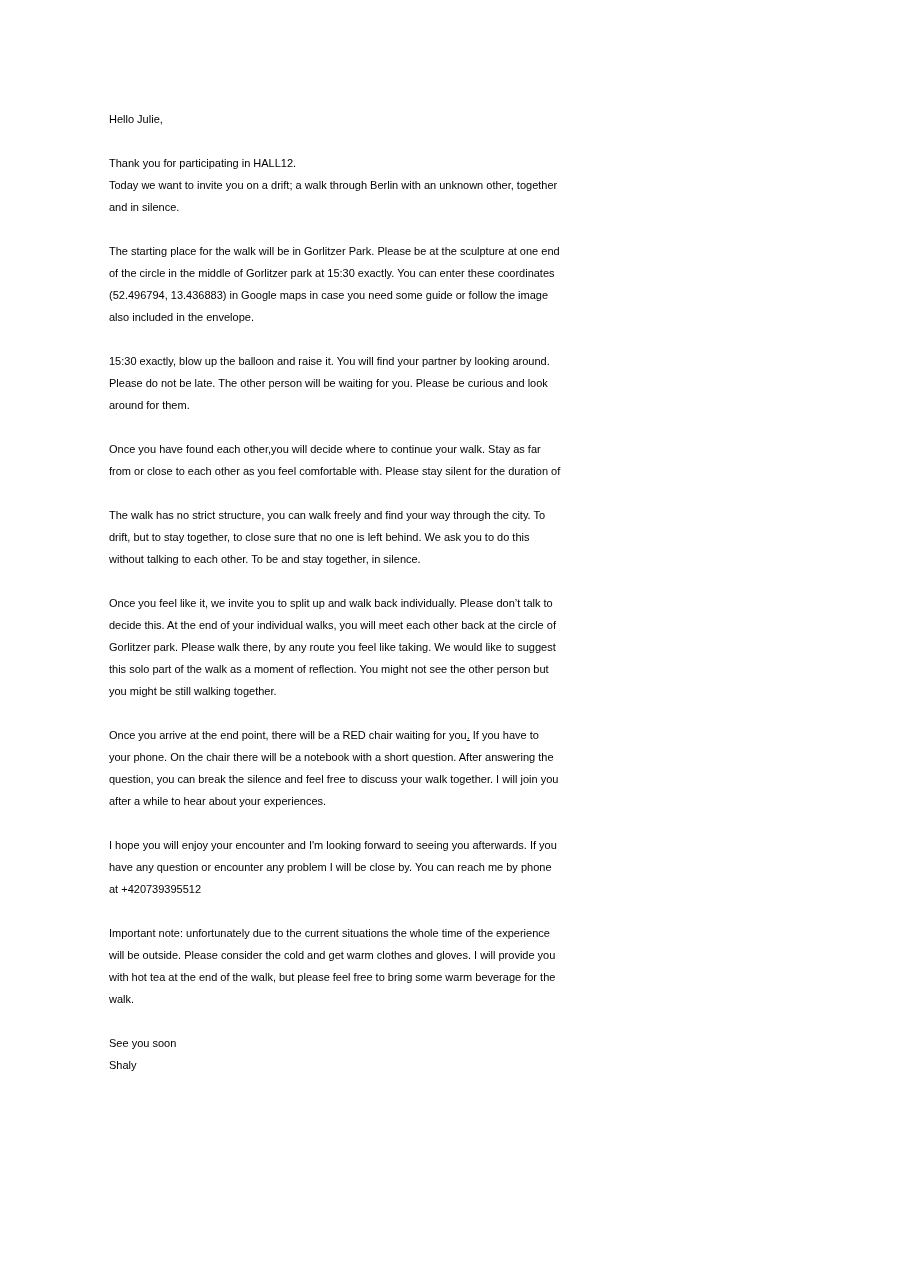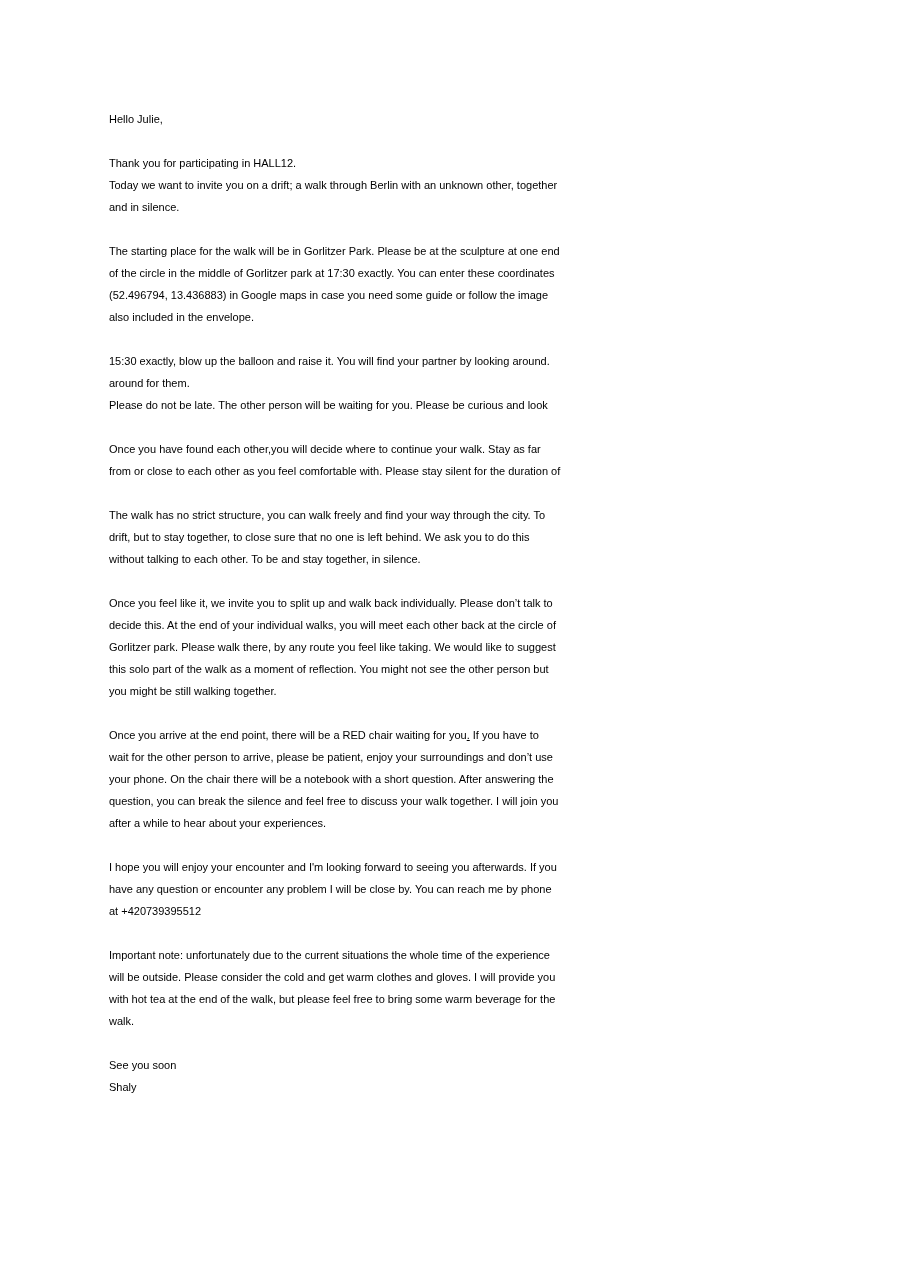--- a/index.html
+++ b/index.html
@@ -47,29 +47,29 @@
   </p>
 
   <p class="para">
     <span class="line">Thank you for participating in HALL12.</span>
     <span class="line">Today we want to invite you on a drift; a walk through Berlin with an unknown other, together</span>
     <span class="line">and in silence.</span>
   </p>
 
   <p class="para">
     <span class="line">The starting place for the walk will be in Gorlitzer Park. Please be at the sculpture at one end</span>
-    <span class="line">of the circle in the middle of Gorlitzer park at 17:30 exactly. You can enter these coordinates</span>
+    <span class="line">of the circle in the middle of Gorlitzer park at 15:30 exactly. You can enter these coordinates</span>
     <span class="line">(52.496794, 13.436883) in Google maps in case you need some guide or follow the image</span>
     <span class="line">also included in the envelope.</span>
   </p>
 
   <p class="para">
     <span class="line">15:30 exactly, blow up the balloon and raise it. You will find your partner by looking around.</span>
+    <span class="line">Please do not be late. The other person will be waiting for you. Please be curious and look</span>
     <span class="line">around for them.</span>
-    <span class="line">Please do not be late. The other person will be waiting for you. Please be curious and look</span>
   </p>
 
   <p class="para">
     <span class="line">Once you have found each other,you will decide where to continue your walk. Stay as far</span>
     <span class="line">from or close to each other as you feel comfortable with. Please stay silent for the duration of</span>
   </p>
 
   <p class="para">
     <span class="line">The walk has no strict structure, you can walk freely and find your way through the city. To</span>
     <span class="line">drift, but to stay together, to close sure that no one is left behind. We ask you to do this</span>
@@ -79,21 +79,20 @@
   <p class="para">
     <span class="line">Once you feel like it, we invite you to split up and walk back individually. Please don’t talk to</span>
     <span class="line">decide this. At the end of your individual walks, you will meet each other back at the circle of</span>
     <span class="line">Gorlitzer park. Please walk there, by any route you feel like taking. We would like to suggest</span>
     <span class="line">this solo part of the walk as a moment of reflection. You might not see the other person but</span>
     <span class="line">you might be still walking together.</span>
   </p>
 
   <p class="para">
     <span class="line"><span>Once you arrive at the end point, there will be a RED chair waiting for you</span><span class="uline">.</span><span> If you have to</span></span>
-    <span class="line">wait for the other person to arrive, please be patient, enjoy your surroundings and don’t use</span>
     <span class="line">your phone. On the chair there will be a notebook with a short question. After answering the</span>
     <span class="line">question, you can break the silence and feel free to discuss your walk together. I will join you</span>
     <span class="line">after a while to hear about your experiences.</span>
   </p>
 
   <p class="para">
     <span class="line">I hope you will enjoy your encounter and I'm looking forward to seeing you afterwards. If you</span>
     <span class="line">have any question or encounter any problem I will be close by. You can reach me by phone</span>
     <span class="line">at +420739395512</span>
   </p>

